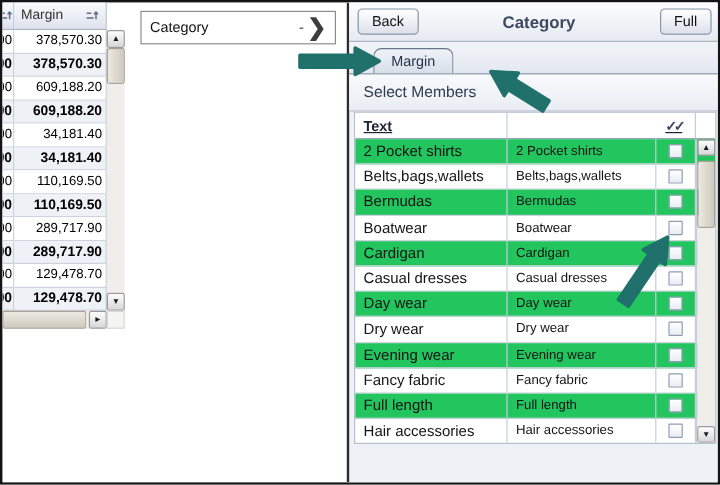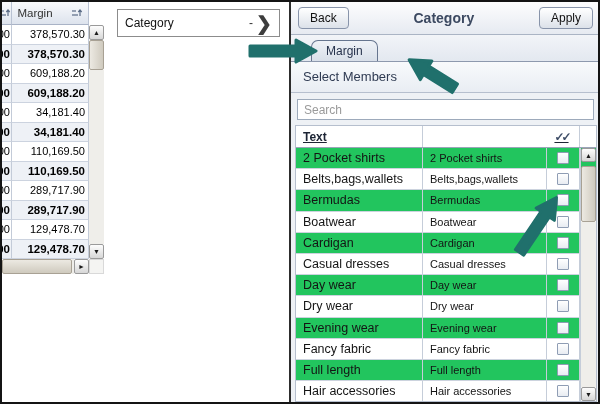--- a/index.html
+++ b/index.html
@@ -191,32 +191,29 @@
   <div class="chip">
     <span class="chip-label">Category</span>
     <span class="chip-dash">-</span>
     <span class="chip-chev">❯</span>
   </div>
 
   <div class="panel">
     <div class="p-header">
       <button class="btn">Back</button>
       <div class="p-title">Category</div>
-      <button class="btn">Apply</button>
+      <button class="btn">Full</button>
     </div>
 
     <div class="p-tabs">
       <div class="tab inactive">Margin</div>
     </div>
 
     <div class="p-section">Select Members</div>
 
-    <div class="p-search">
-      <input type="text" placeholder="Search" style="">
-    </div>
 
     <div class="m-table">
       <div class="m-hrow">
         <div class="c-text">Text</div>
         <div class="c-key" style="font-size:12px;margin-top:40px;">Key</div>
         <div class="c-check">
             <span class="dblcheck">✓✓</span>
           </div>
         <div class="c-sb"></div>
       </div>

